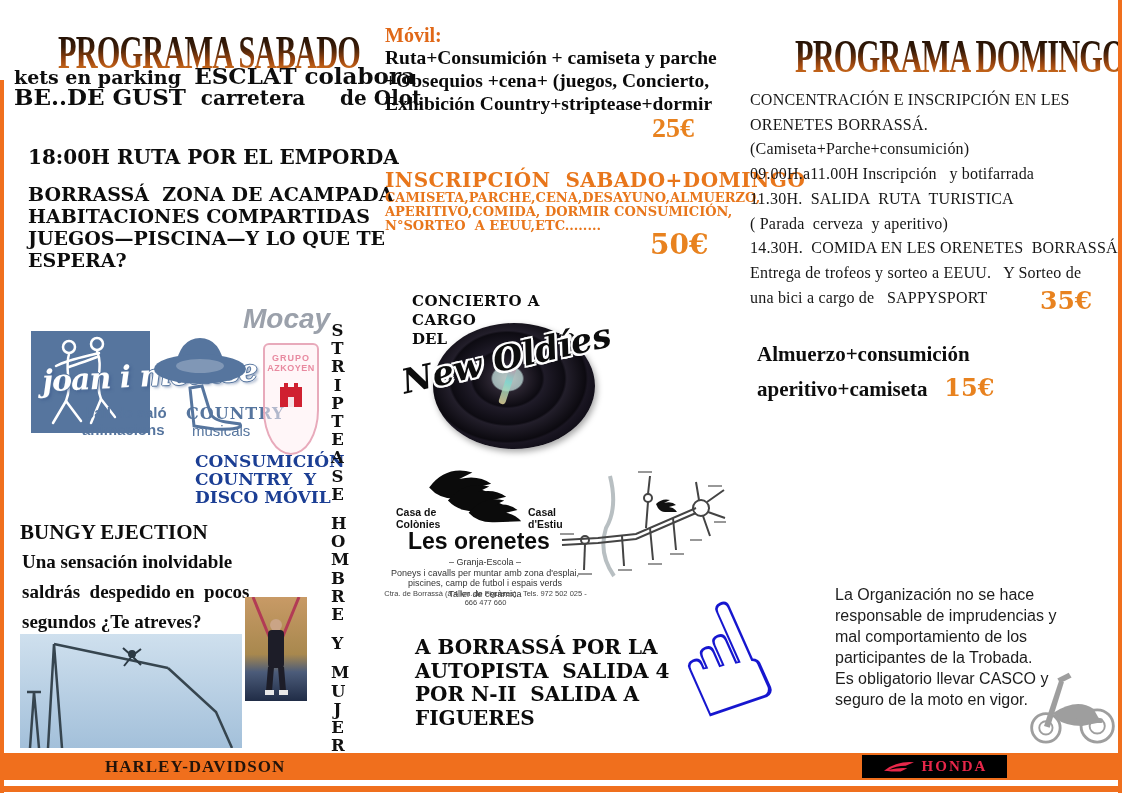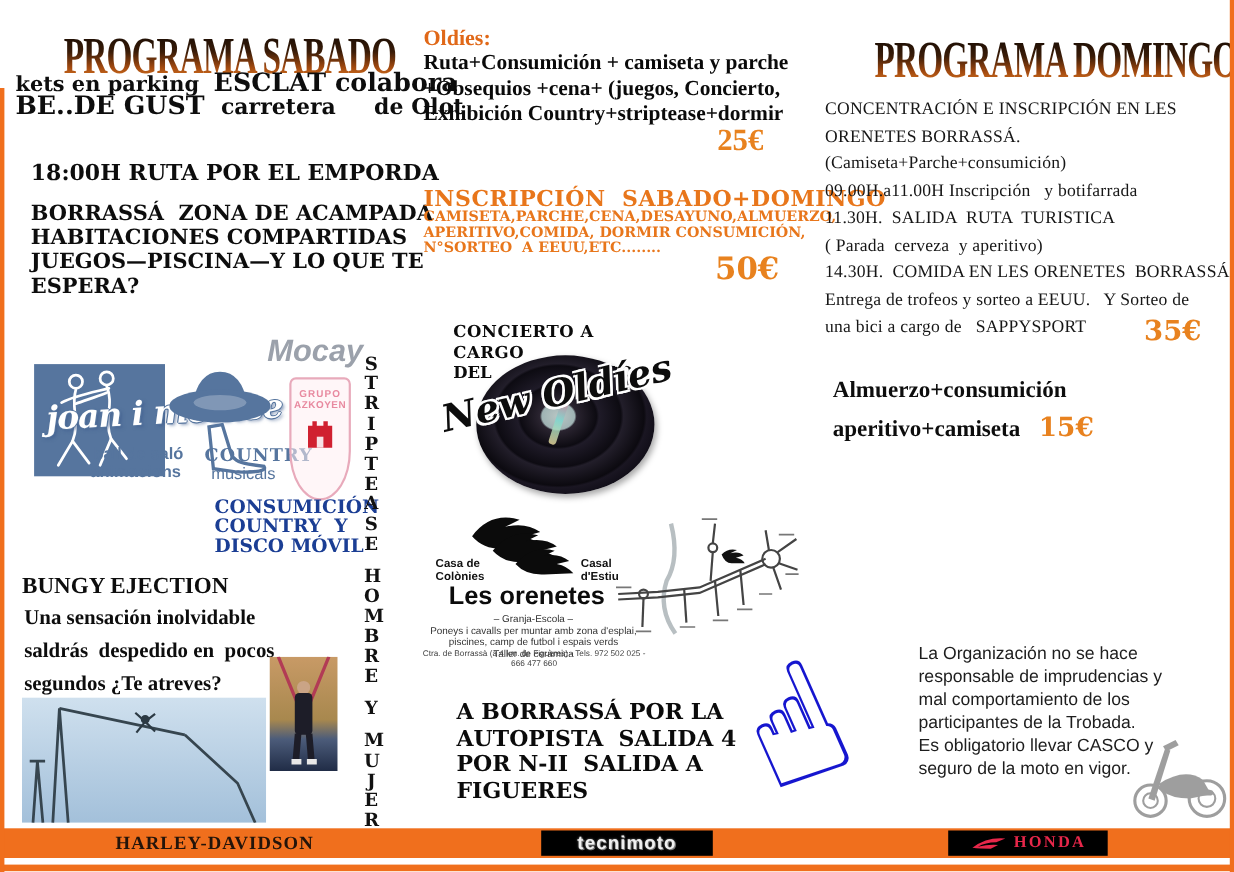--- a/index.html
+++ b/index.html
@@ -162,21 +162,21 @@
     </svg>
   </div>
 
   <div class="abs" style="left:331px;top:322px;">
     <div class="vword">STRIPTEASE</div>
     <div class="vword">HOMBRE</div>
     <div class="vword">Y</div>
     <div class="vword">MUJER</div>
   </div>
 
-  <div class="abs times" style="left:385px;top:24px;font-weight:bold;font-size:20px;color:#E06818;">Oldíes:</div>
+  <div class="abs times" style="left:385px;top:24px;font-weight:bold;font-size:20px;color:#E06818;">Móvil:</div>
   <div class="abs" style="left:385px;top:46px;width:345px;">
     <div class="offer-line">Ruta+Consumición + camiseta y parche</div>
     <div class="offer-line">+Obsequios +cena+ (juegos, Concierto,</div>
     <div class="offer-line">Exhibición Country+striptease+dormir</div>
   </div>
   <div class="abs times price" style="left:652px;top:112px;font-size:28px;">25€</div>
 
   <div class="abs slab pre" style="left:385px;top:168px;font-size:20px;color:#E8761B;letter-spacing:.5px;">INSCRIPCIÓN  SABADO+DOMINGO</div>
   <div class="abs" style="left:385px;top:191px;width:345px;">
     <div class="insc-line">CAMISETA,PARCHE,CENA,DESAYUNO,ALMUERZO,</div>
@@ -301,24 +301,20 @@
     <g fill="#8e8e8e">
       <path d="M20 66 L36 18 L41 20 L26 68 Z"></path>
       <path d="M34 16 l12 -6 3 5 -12 6 z"></path>
       <path d="M30 52 Q55 36 72 48 L80 62 L60 66 Q42 66 32 58 Z"></path>
       <rect x="52" y="58" width="30" height="5" rx="2"></rect>
     </g>
   </svg>
 
   <div class="abs footer-bar"></div>
   <div class="abs times" style="left:105px;top:757px;font-weight:bold;font-size:17px;letter-spacing:1px;color:#23140a;">HARLEY-DAVIDSON</div>
-  <div class="abs logo-box" style="left:492px;top:755px;width:156px;height:23px;">
-    <span class="sans" style="font-weight:bold;font-size:17px;letter-spacing:1px;color:#f0f0f0;
-          text-shadow:0 0 2px #888,1px 1px 0 #777;">tecnimoto</span>
-  </div>
   <div class="abs logo-box" style="left:862px;top:755px;width:145px;height:23px;gap:6px;">
     <svg viewBox="0 0 40 18" width="34" height="15">
       <path fill="#E8274A" d="M2 14 Q18 2 38 4 L28 8 Q16 8 8 13 Q20 10 30 11 L22 15 Q10 15 2 14 Z"></path>
     </svg>
     <span class="times" style="font-weight:bold;font-size:15px;letter-spacing:2px;color:#E8274A;">HONDA</span>
   </div>
   <div class="abs bottom-line"></div>
   <div class="abs edge" style="left:0;top:80px;width:4px;height:713px;"></div>
   <div class="abs edge" style="left:1118px;top:0;width:4px;height:793px;"></div>
 

